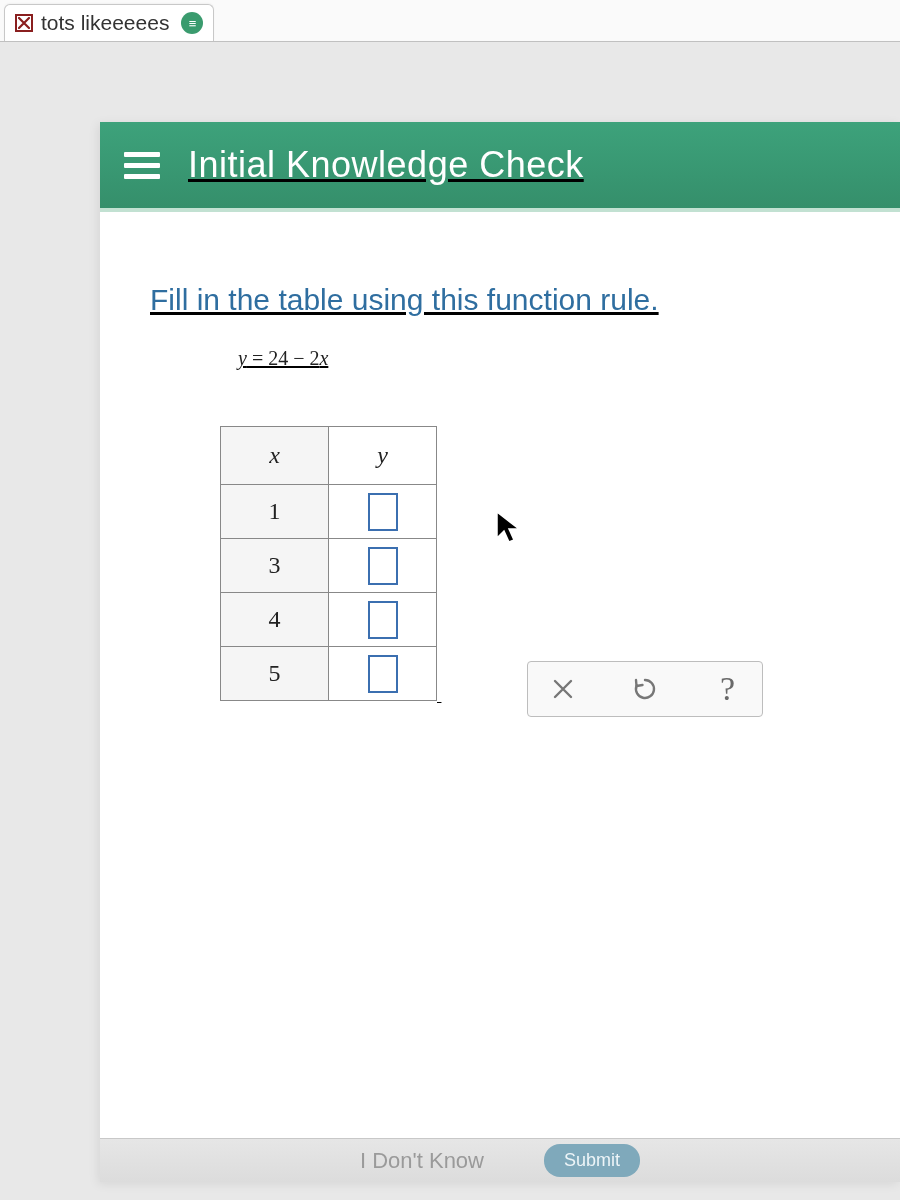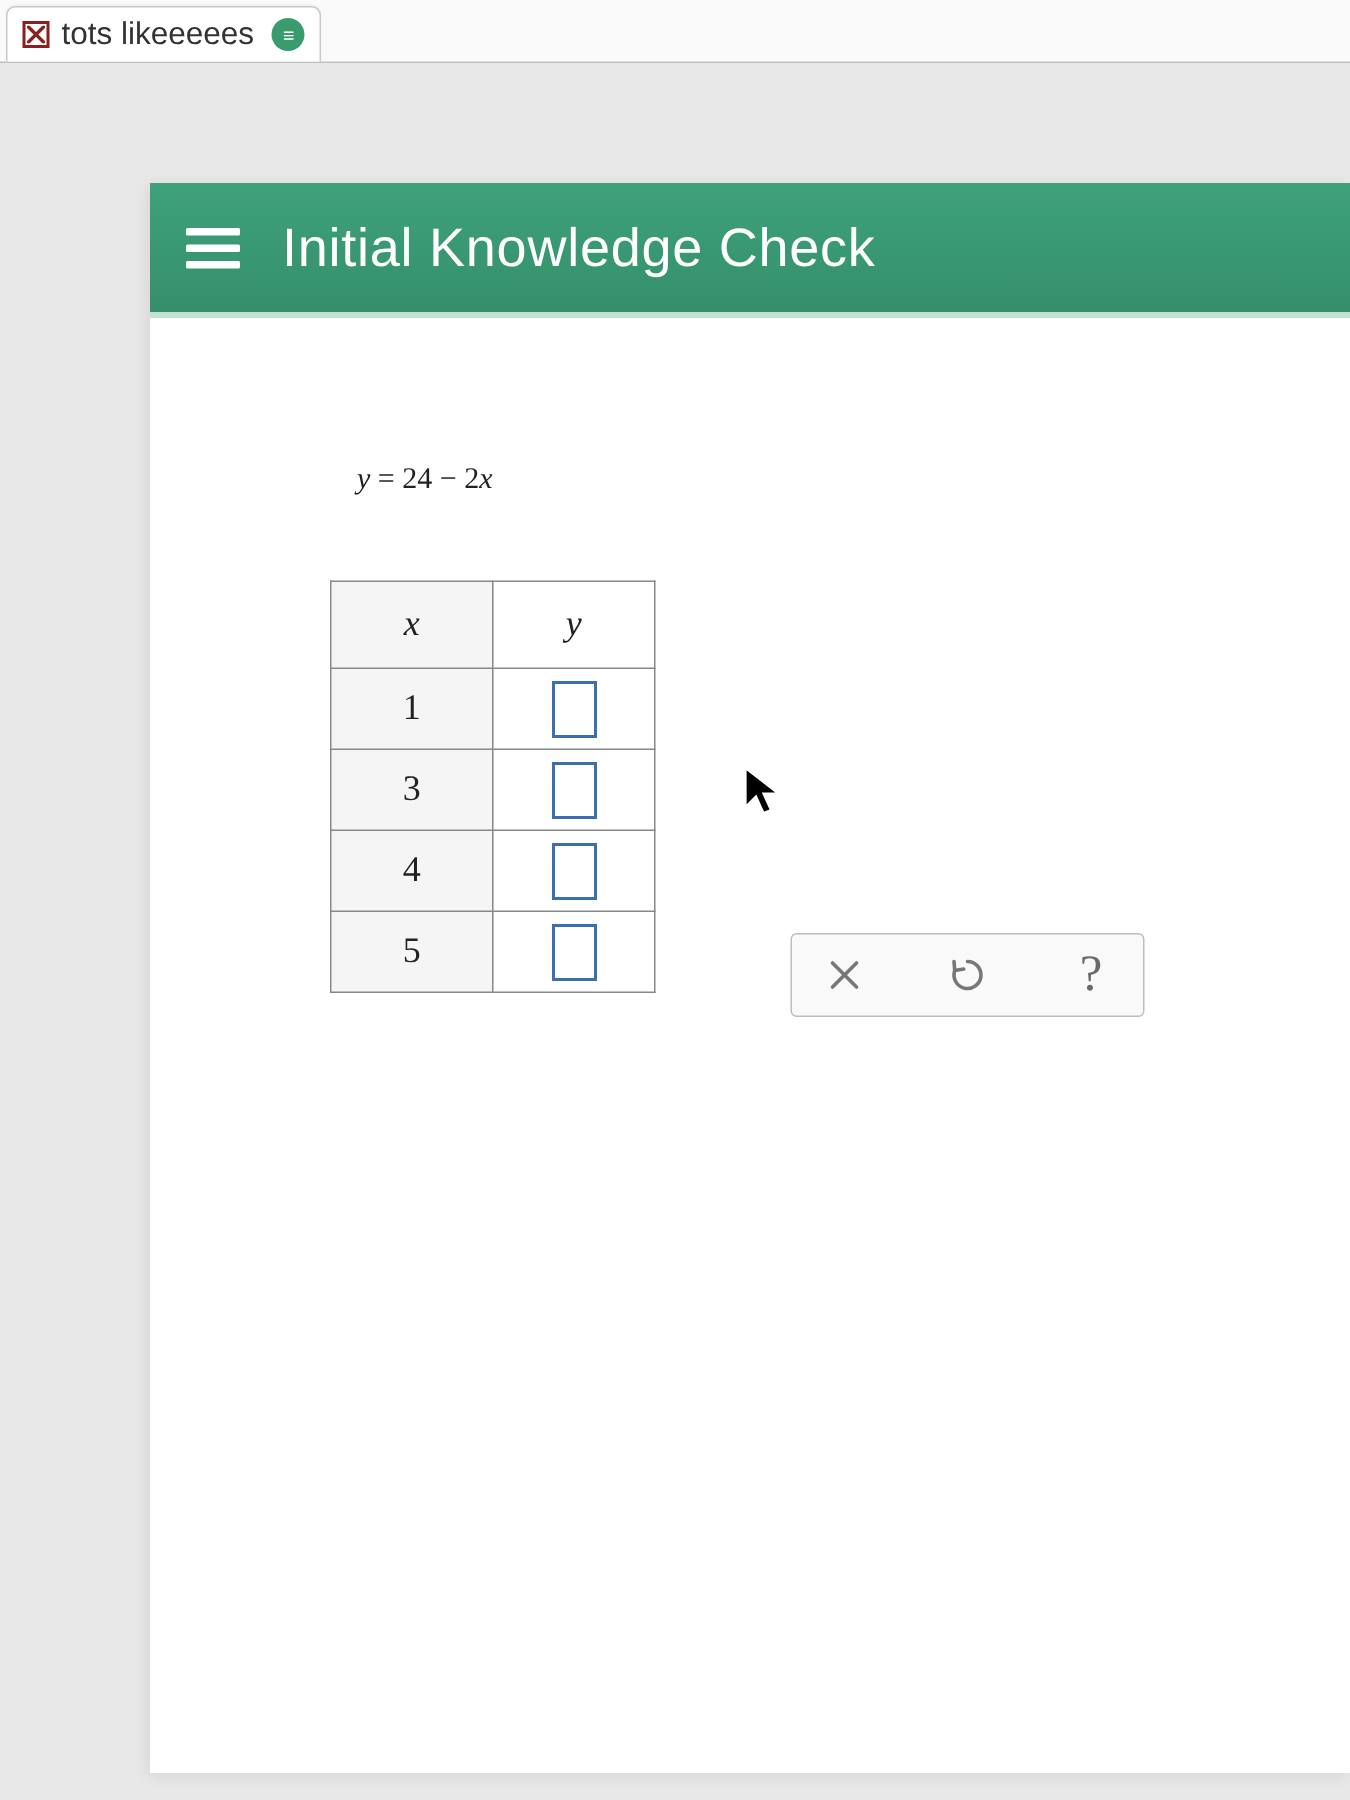--- a/index.html
+++ b/index.html
@@ -51,20 +51,21 @@
       align-items:center;
       justify-content:center;
     }
     .tab-extra-inner {
       color: white;
       font-size: 13px;
       font-weight: bold;
     }
     .page-wrap {
       padding: 80px 0 0 100px;
+      text-decoration: underline;
     }
     .content-panel {
       background: #fff;
       width: 800px;
       min-height: 1060px;
       box-shadow: -2px 2px 10px rgba(0,0,0,0.08);
       position: relative;
     }
     .app-header {
       background: linear-gradient(180deg, #3da27b 0%, #358f6b 100%);
@@ -224,20 +225,21 @@
     <div class="app-header">
       <div class="hamburger">
         <span></span>
           <span></span>
           <span></span>
       </div>
       <div class="app-title">Initial Knowledge Check</div>
     </div>
 
     <div class="question-area">
+      <div class="prompt">Fill in the table using this function rule.</div>
       <div class="equation">
         <span>y</span><span class="upright"> = 24 − 2</span><span>x</span>
       </div>
 
       <div class="table-wrap">
         <table class="fn-table">
           <tbody>
               <tr>
             <th class="x-col">x</th>
             <th>y</th>
@@ -278,15 +280,19 @@
           <span class="help-glyph">?</span>
         </div>
       </div>
 
     </div>
 
     <svg class="cursor-pointer" width="28" height="34" viewBox="0 0 28 34">
       <path d="M2 2 L2 28 L9 21 L14 32 L19 30 L14 19 L24 19 Z" fill="#000" stroke="#fff" stroke-width="1.5"></path>
     </svg>
 
+    <div class="footer-bar">
+      <span class="footer-idk">I Don't Know</span>
+      <span class="footer-submit">Submit</span>
+    </div>
 
   </div>
 </div>
 
 </body></html>

